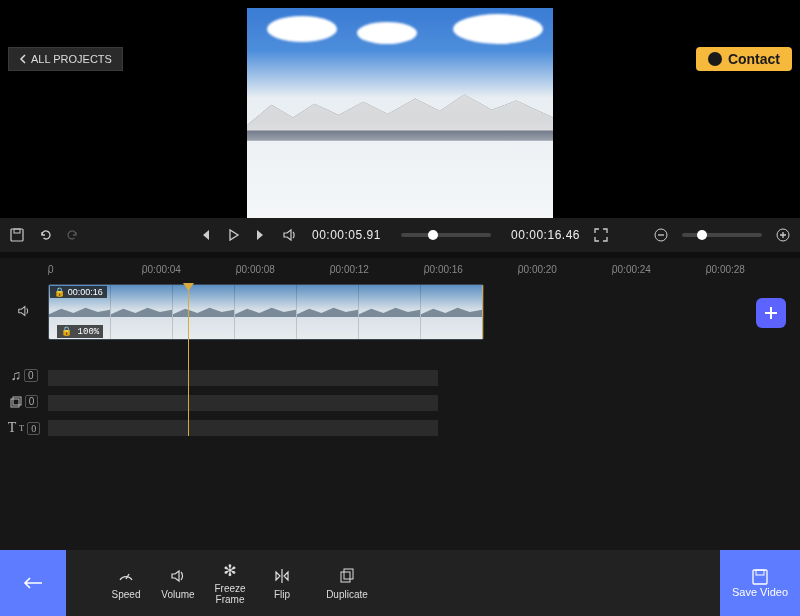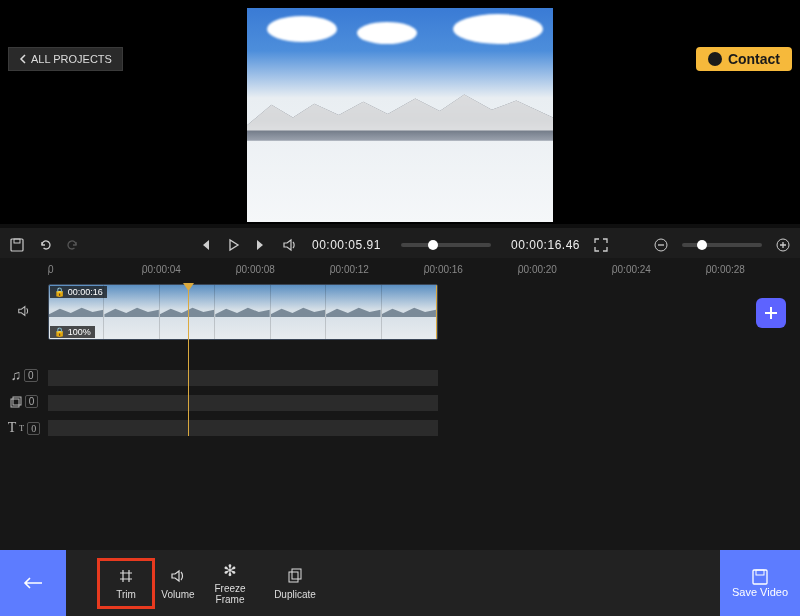--- a/index.html
+++ b/index.html
@@ -91,21 +91,21 @@
   .snowcap {
     position:absolute; left:0; right:0; top:38%; height:24%;
     background:#f0f0f0;
     clip-path: polygon(0 70%, 8% 30%, 15% 55%, 22% 28%, 30% 50%, 38% 24%, 46% 48%, 55% 18%, 63% 42%, 71% 10%, 80% 40%, 88% 22%, 100% 55%, 100% 80%, 0 80%);
     opacity:.85;
   }
 
   
   .transport {
     position:absolute;
-    top: 228px;
+    top: 218px;
     left:0; right:0;
     height: 34px;
     background: #1d1d1d;
     display:flex;
     align-items:center;
     padding: 0 10px;
     gap: 14px;
   }
   .tbtn { color:#ccc; cursor:pointer; display:flex; align-items:center; }
   .tbtn.dim { color:#555; }
@@ -133,32 +133,32 @@
   .ruler .tick { width:94px; position:relative; }
   .ruler .tick::before { content:""; position:absolute; left:0; bottom:0; width:1px; height:5px; background:#666; }
   .tracks { position:relative; margin-left:48px; }
   .track-icons { position:absolute; left:-48px; top:0; bottom:0; width:48px; display:flex; flex-direction:column; align-items:center; gap:12px; padding-top:20px; }
   .track-icons .ti { color:#bbb; font-size:14px; display:flex; align-items:center; gap:3px; }
   .track-icons .ti .badge { font-size:10px; border:1px solid #555; padding:0 3px; border-radius:2px; color:#aaa; }
 
   .clip {
     position:relative;
     height:56px;
-    width:390px;
+    width:436px;
     margin-top:4px;
     border:1px solid #3a4656;
     display:flex;
     overflow:hidden;
     border-radius:2px;
   }
   .clip .thumb { flex:1; background: linear-gradient(to bottom, #5b8fc2 0%, #d4dee6 45%, #e8ecef 100%); position:relative; border-right:1px solid rgba(0,0,0,.15); }
   .clip .thumb::after { content:""; position:absolute; top:40%; left:0; right:0; height:20%; background:#7a8a98; clip-path: polygon(0 70%,20% 20%,40% 60%,60% 10%,80% 50%,100% 30%,100% 100%,0 100%); }
   .clip .meta { position:absolute; font-size:9px; background:rgba(20,20,20,.75); color:#fff; padding:1px 4px; }
   .clip .meta.top { top:1px; left:1px; }
-  .clip .meta.bot { bottom:1px; left:1px; }
+  .clip .meta.bot { bottom:1px; left:8px;font-family:Liberation Mono, monospace; }
   .clip .endbar { position:absolute; right:-2px; top:0; bottom:0; width:3px; background:var(--playhead); }
 
   .playhead {
     position:absolute;
     top:0; bottom:0;
     width:1px;
     background:var(--playhead);
     left:140px;
   }
   .playhead::before { content:""; position:absolute; top:-1px; left:-5px; width:11px; height:8px; background:var(--playhead); clip-path: polygon(0 0,100% 0,50% 100%); }
@@ -368,40 +368,49 @@
     </svg>
 </div>
 
 <div class="bottombar">
   <div class="back-btn">
     <svg width="20" height="14" viewBox="0 0 20 14">
         <path d="M19 7H2M7 2 2 7l5 5" fill="none" stroke="#fff" stroke-width="1.6"></path>
       </svg>
   </div>
   <div class="tools">
-    <div class="tool highlight">
+    <div class="tool">
       <span class="glyph">
           <svg width="18" height="18" viewBox="0 0 18 18">
-            <path d="M3 6h12M3 12h12M6 3v12M12 3v12" fill="none" stroke="#ddd" stroke-width="1.2"></path>
+            <path d="M3 13a7 7 0 0 1 12 0" fill="none" stroke="#ddd" stroke-width="1.3"></path>
+            <path d="M9 12 12 7" stroke="#ddd" stroke-width="1.3"></path>
           </svg>
         </span>
-      <span>Trim</span>
+      <span>Speed</span>
     </div>
     <div class="tool">
       <span class="glyph">
           <svg width="18" height="18" viewBox="0 0 18 18">
             <path d="M3 7h3l4-3v10l-4-3H3z" fill="none" stroke="#ddd" stroke-width="1.2"></path>
             <path d="M12 5c2 2 2 6 0 8" fill="none" stroke="#ddd" stroke-width="1.2"></path>
           </svg>
         </span>
       <span>Volume</span>
     </div>
     <div class="tool">
       <span class="glyph">✻</span>
       <span style="text-align:center">Freeze Frame</span>
+    </div>
+    <div class="tool">
+      <span class="glyph">
+          <svg width="18" height="18" viewBox="0 0 18 18">
+            <path d="M9 2v14M3 13l4-4-4-4zM15 13l-4-4 4-4z" fill="none" stroke="#ddd" stroke-width="1.2"></path>
+          </svg>
+        </span>
+      <span>Flip</span>
     </div>
     <div class="vsep"></div>
     <div class="tool">
       <span class="glyph">
           <svg width="18" height="18" viewBox="0 0 18 18">
             <rect x="3" y="5" width="9" height="10" fill="none" stroke="#ddd"></rect>
             <rect x="6" y="2" width="9" height="10" fill="none" stroke="#ddd"></rect>
           </svg>
         </span>
       <span>Duplicate</span>

